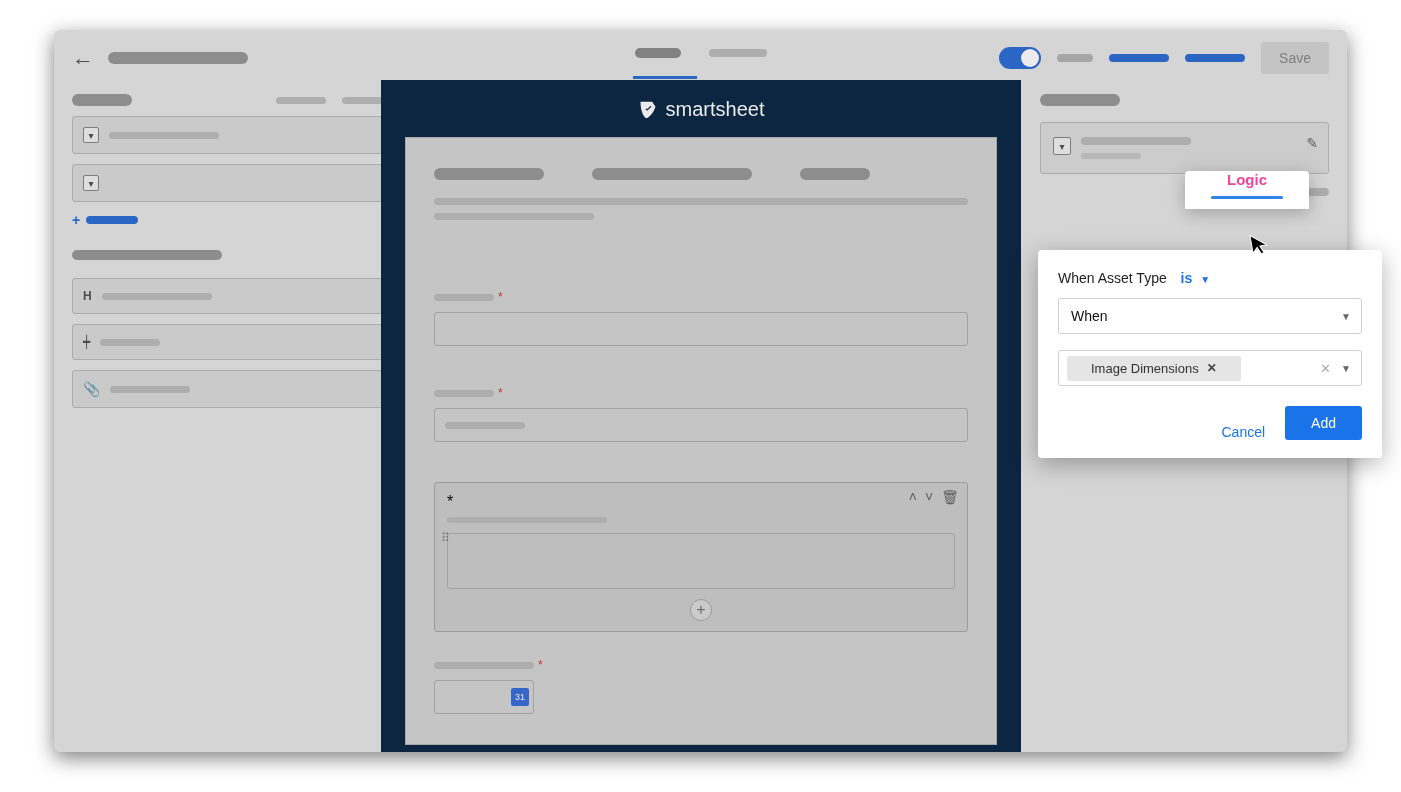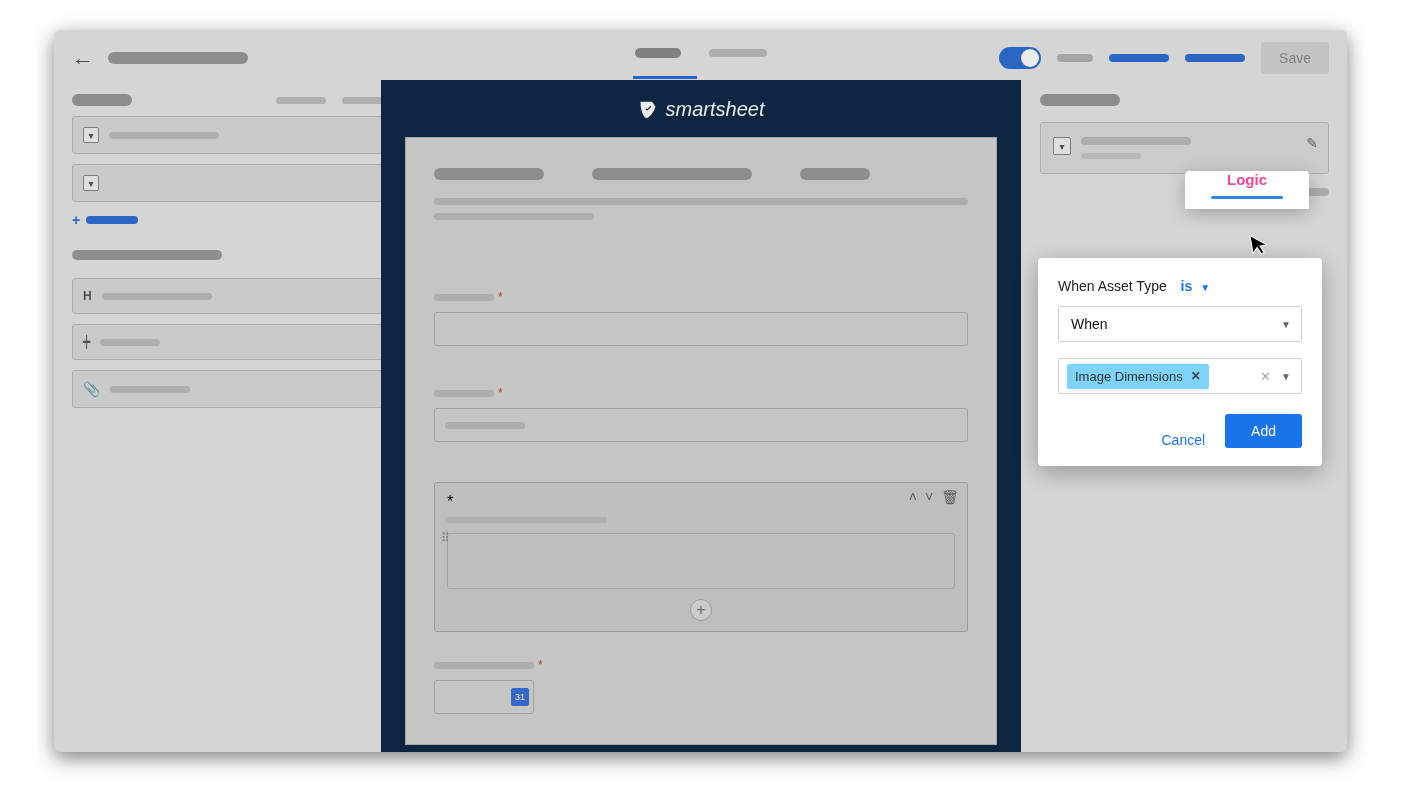--- a/index.html
+++ b/index.html
@@ -34,21 +34,21 @@
   .field-card .label-ph { width:110px; height:7px; background:#bdbdbd; border-radius:4px; }
   .add-link { display:flex; align-items:center; gap:6px; color:#2f6fd6; margin-top:4px; margin-bottom:22px; }
   .add-link .plus { font-weight:bold; font-size:14px; color:#2f6fd6; }
   .add-link .lbl { width:52px; height:8px; background:#2f6fd6; border-radius:4px; }
   .H-icon { font-weight:bold; font-size:12px; color:#555; }
   .divider-icon { font-size:12px; color:#555; }
   .clip-icon { font-size:14px; color:#888; }
 
   
   .canvas { position:absolute; left:327px; top:50px; width:640px; bottom:0; background:#0e2a47; }
-  .brand { text-align:center; color:#fff; padding:18px 0 16px; font-size:20px; display:flex; align-items:center; justify-content:center; gap:8px;font-style:italic;}
+  .brand { text-align:center; color:#fff; padding:18px 0 16px; font-size:20px; display:flex; align-items:center; justify-content:center; gap:8px;}
   .brand svg { width:20px; height:20px; }
   .paper { background:#d6d6d6; margin: 0 24px; border:1px solid rgba(0,0,0,0.15); padding: 30px 28px; min-height:600px; }
   .paper .row-title { display:flex; gap:48px; margin-bottom:18px; }
   .paper .row-title .a{ width:110px; height:12px; }
   .paper .row-title .b{ width:160px; height:12px; }
   .paper .row-title .c{ width:70px; height:12px; }
   .paper .desc1 { width:100%; height:7px; background:#bdbdbd; border-radius:4px; margin-bottom:8px; }
   .paper .desc2 { width:160px; height:7px; background:#bdbdbd; border-radius:4px; margin-bottom:70px; }
   .form-field .flabel { display:flex; align-items:center; gap:4px; margin-bottom:8px;}
   .form-field .flabel .t { height:7px; background:#bdbdbd; border-radius:4px; }
@@ -70,29 +70,29 @@
   .rightcol .card .icon-box { width:18px; height:18px; background:#f1f1f1; border:1px solid #888; border-radius:2px; display:flex; align-items:center; justify-content:center; font-size:10px; color:#555; flex-shrink:0;}
   .rightcol .card .lines .l1{ width:110px; height:8px; background:#bdbdbd; border-radius:4px; margin-bottom:8px;}
   .rightcol .card .lines .l2{ width:60px; height:6px; background:#c8c8c8; border-radius:4px;}
   .rightcol .card .pencil { position:absolute; right:10px; top:12px; color:#666; font-size:14px;}
   .rightcol .below-pills { display:flex; justify-content:flex-end; gap:10px; margin-top:14px;}
   .rightcol .below-pills .p { width:30px; height:8px; background:#bdbdbd; border-radius:4px;}
 
   
   .logic-tab { position:absolute; left:1185px; top:171px; background:#fff; border-radius:4px 4px 0 0; box-shadow: 0 4px 18px rgba(0,0,0,0.25); padding: 0 26px 10px; z-index:20; font-weight:bold; color:#ec4899; font-size:15px; text-align:center;}
   .logic-tab .underline { width:72px; height:3px; background:#2f84e8; border-radius:2px; margin-top:8px;}
-  .popover { position:absolute; left:1038px; top:258px; width:284px; background:#fff; border-radius:4px; box-shadow: 0 6px 24px rgba(0,0,0,0.3); padding:20px 20px 18px; z-index:19;}
+  .popover { position:absolute; left:1038px; top:250px; width:344px; background:#fff; border-radius:4px; box-shadow: 0 6px 24px rgba(0,0,0,0.3); padding:20px 20px 18px; z-index:19;}
   .popover .cond-row { font-size:14px; color:#222; margin-bottom:12px; }
   .popover .cond-row .is { color:#1a73e8; font-weight:bold; margin-left:10px; }
   .popover .cond-row .caret { color:#1a73e8; font-size:10px; margin-left:4px; display:inline-block; }
   .select-box { border:1px solid #d0d0d0; border-radius:3px; height:36px; display:flex; align-items:center; padding:0 12px; font-size:14px; color:#111; position:relative; margin-bottom:16px;}
   .select-box .caret-r { position:absolute; right:10px; color:#666; font-size:10px;}
   .popover .then-lbl { font-size:14px; color:#222; margin-bottom:10px;}
   .multi-box { border:1px solid #d0d0d0; border-radius:3px; min-height:36px; display:flex; align-items:center; padding:4px 8px; gap:6px; position:relative; margin-bottom:20px;}
-  .chip { background:#7dd3fc; border-radius:2px; padding:5px 8px; font-size:13px; color:#333; display:flex; align-items:center; gap:8px;}
+  .chip { background:#e5e5e5; border-radius:2px; padding:5px 24px; font-size:13px; color:#333; display:flex; align-items:center; gap:8px;}
   .chip .x { font-weight:bold; color:#444; font-size:12px;}
   .multi-box .clear-x { position:absolute; right:30px; color:#aaa; font-size:13px;}
   .multi-box .caret-r { position:absolute; right:10px; color:#666; font-size:10px;}
   .popover .actions { display:flex; justify-content:flex-end; gap:20px; align-items:flex-end;}
   .popover .cancel { color:#1a73e8; font-size:14px; }
   .popover .add { background:#1a73e8; color:#ffffff; padding:9px 26px; border-radius:3px; font-size:14px;}
   .cursor { position:absolute; left:1250px; top:232px; z-index:30; font-size:20px; color:#000; transform: rotate(-10deg);}
 </style>
 </head>
 <body>

